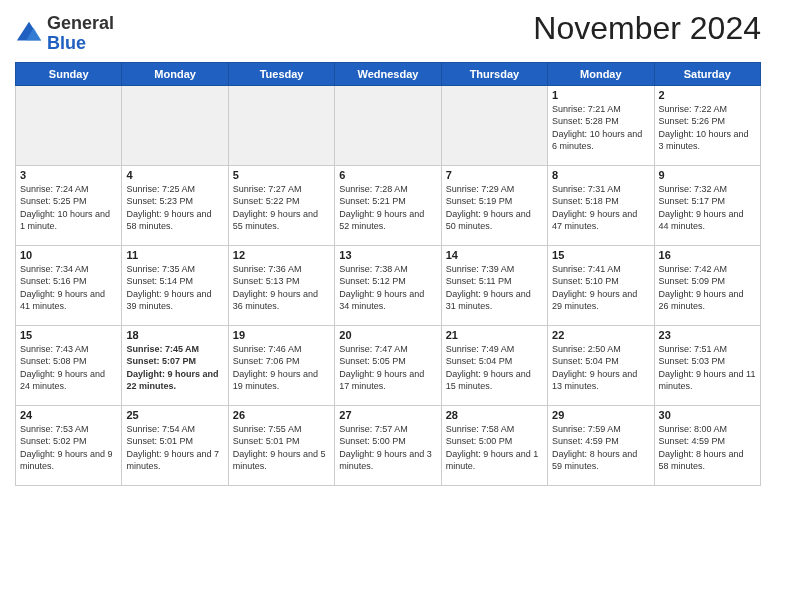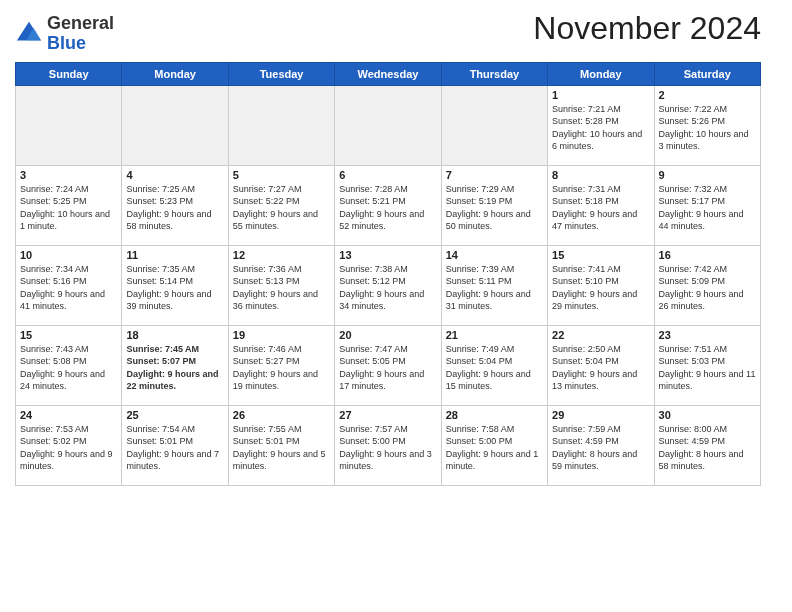--- a/index.html
+++ b/index.html
@@ -237,21 +237,21 @@
           </td>
           <td>
             <span class="day-num">18</span>
             <div class="day-info" style="white-space: pre-line; font-weight: bold;">Sunrise: 7:45 AM
 Sunset: 5:07 PM
 Daylight: 9 hours and 22 minutes.</div>
           </td>
           <td>
             <span class="day-num">19</span>
             <div class="day-info" style="white-space: pre-line;">Sunrise: 7:46 AM
-Sunset: 5:27 PM
+Sunset: 7:06 PM
 Daylight: 9 hours and 19 minutes.</div>
           </td>
           <td>
             <span class="day-num">20</span>
             <div class="day-info" style="white-space: pre-line;">Sunrise: 7:47 AM
 Sunset: 5:05 PM
 Daylight: 9 hours and 17 minutes.</div>
           </td>
           <td>
             <span class="day-num">21</span>

